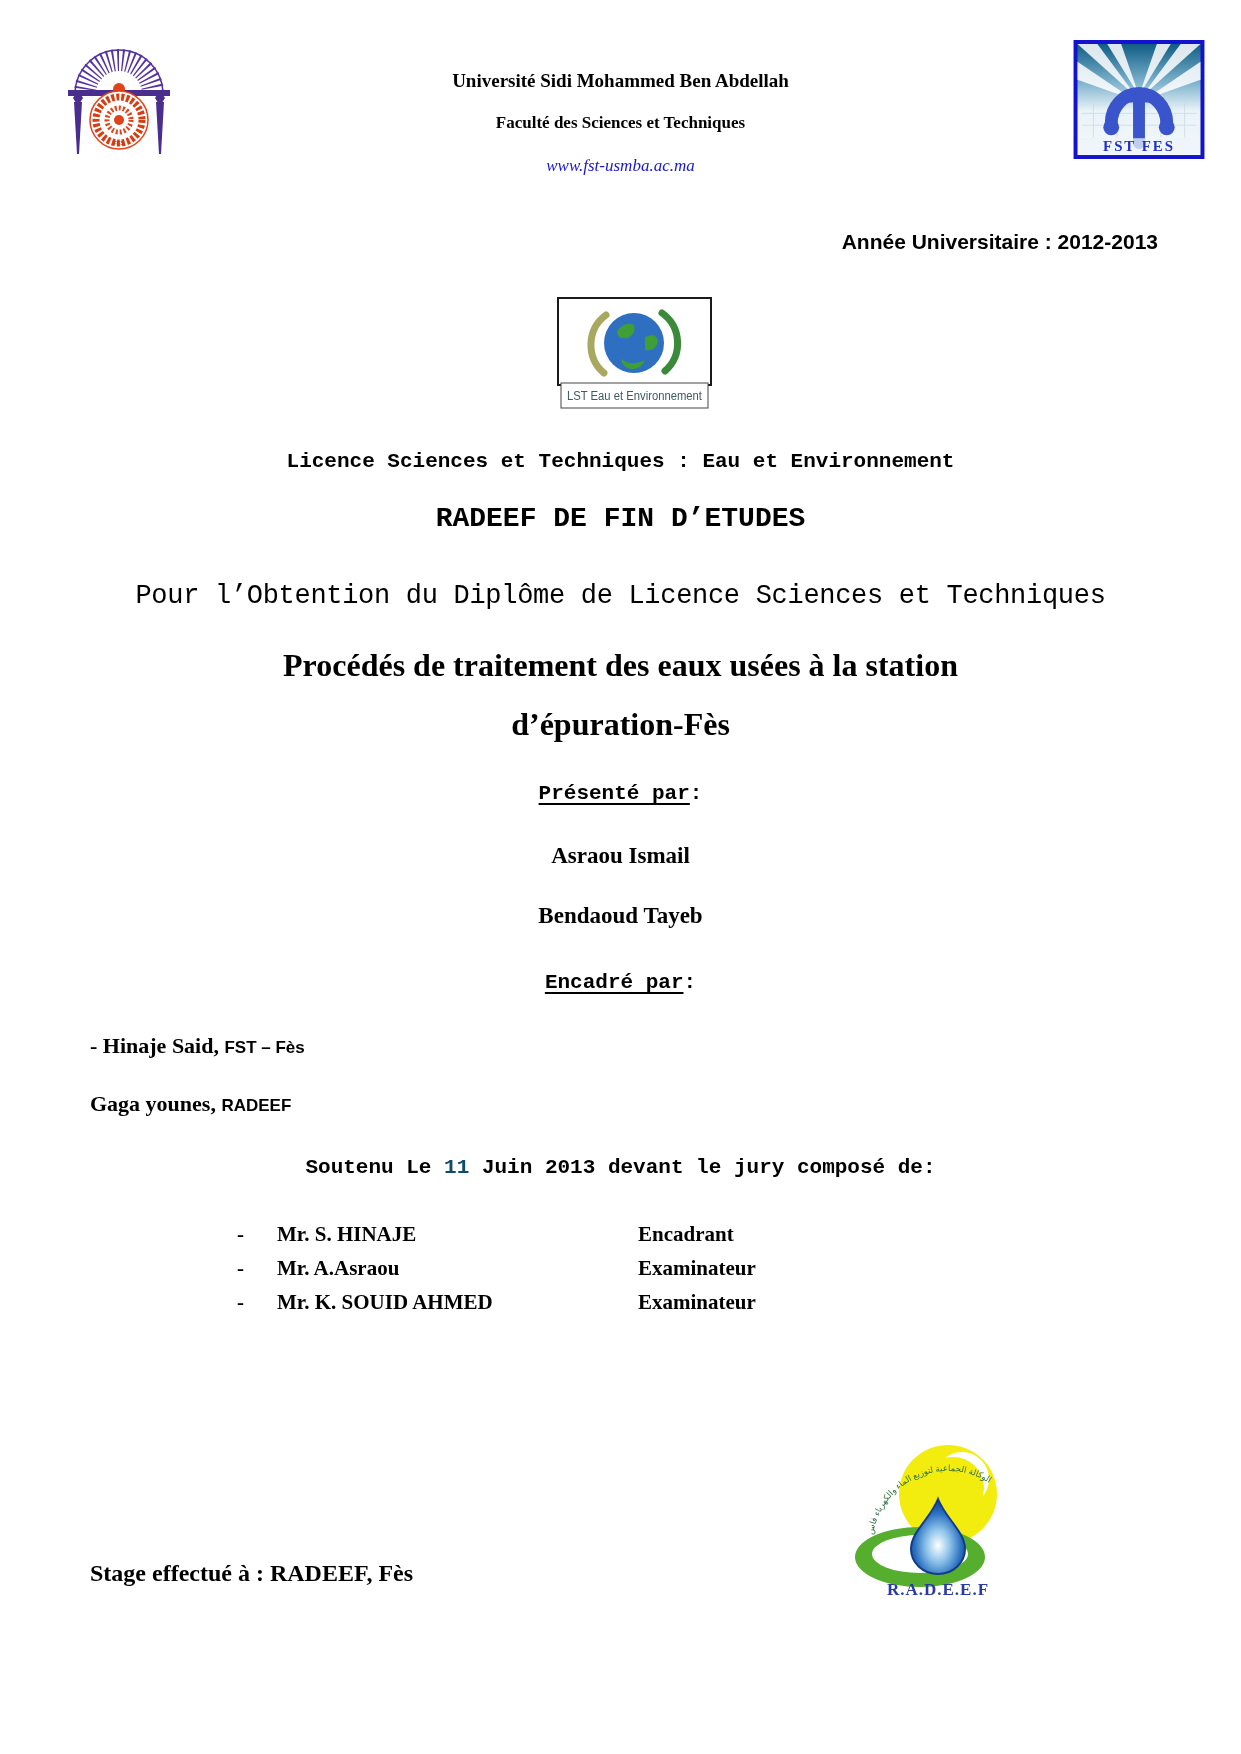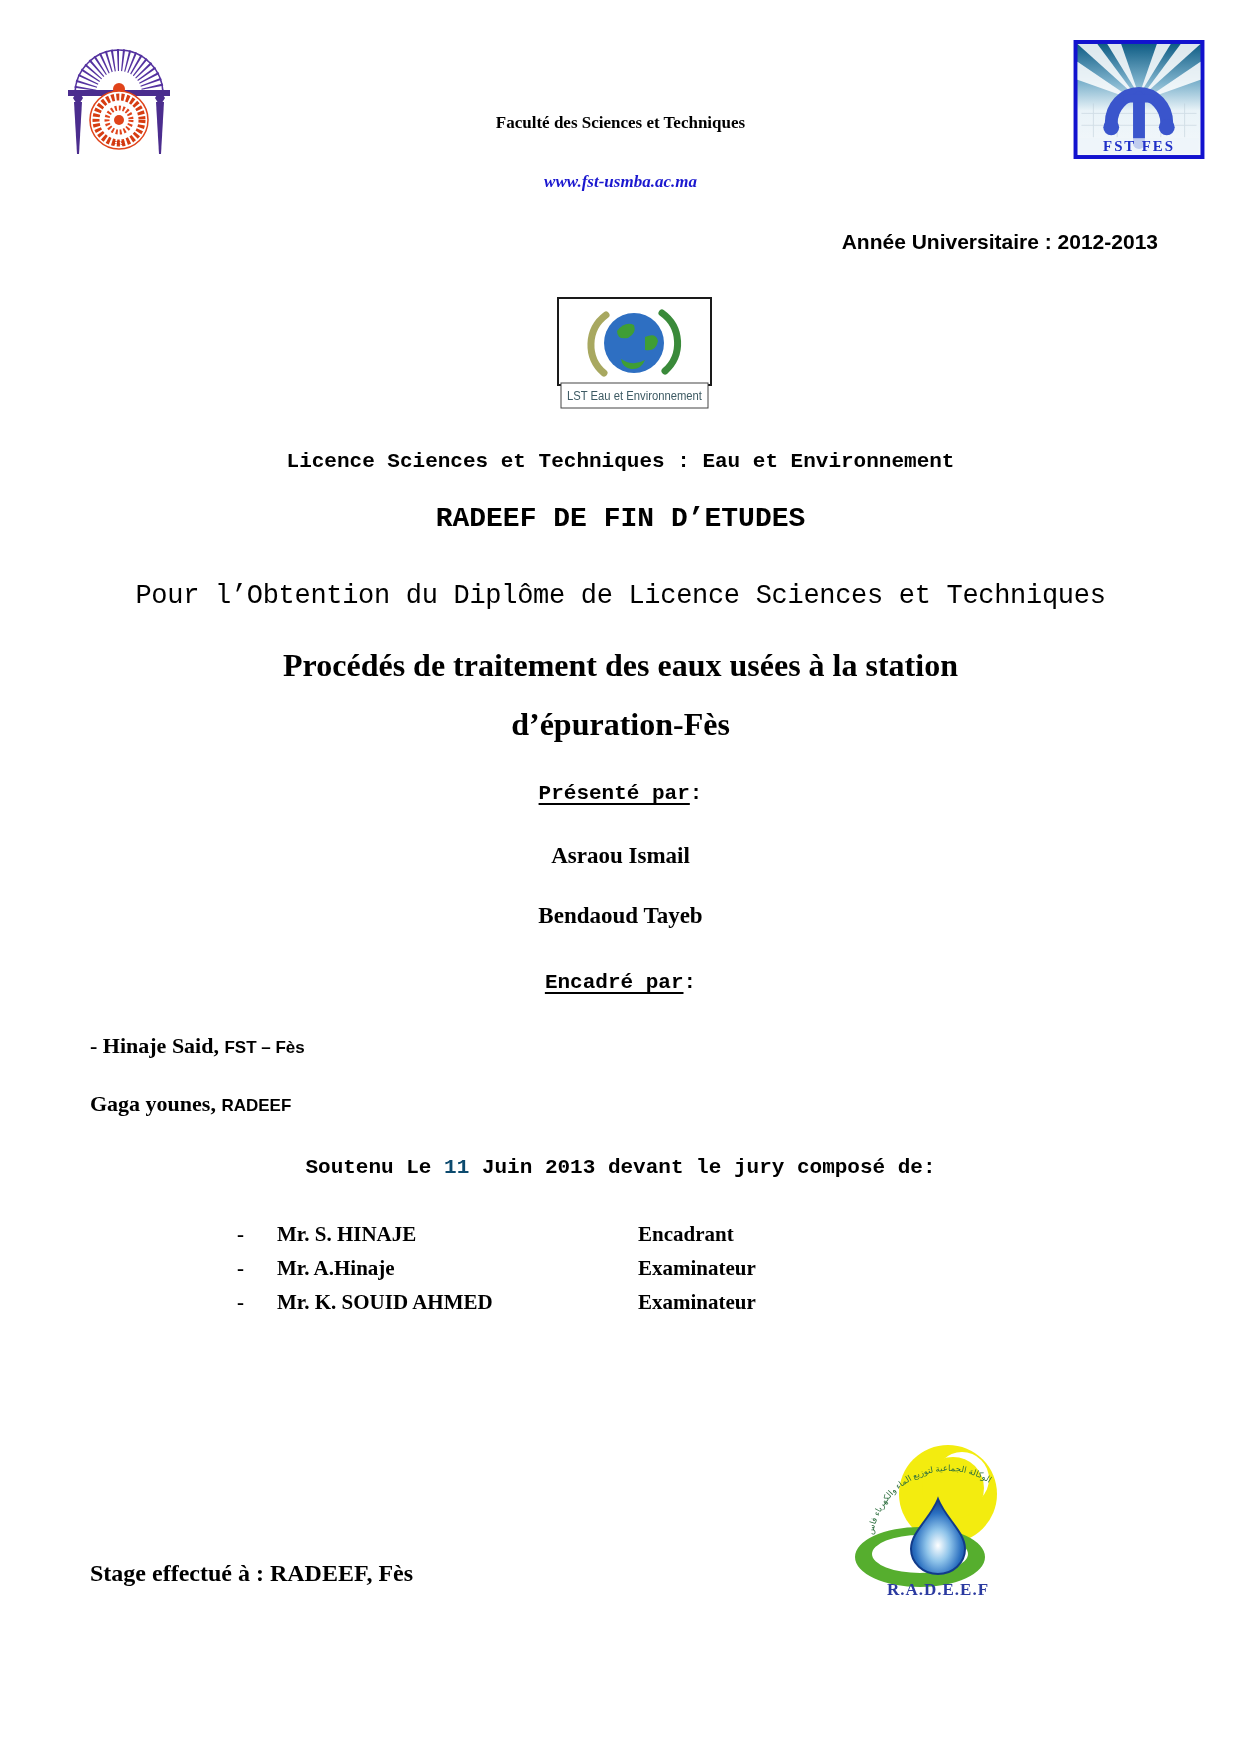--- a/index.html
+++ b/index.html
@@ -4,21 +4,21 @@
 <style>
   html,body{margin:0;padding:0;background:#ffffff;}
   .page{position:relative;width:1241px;height:1754px;background:#ffffff;overflow:hidden;
         font-family:"Liberation Sans",sans-serif;color:#000;}
   .abs{position:absolute;}
   .ctr{left:0;right:0;text-align:center;font-family:Liberation Mono, monospace;}
 
   
   .university{top:70px;font-family:"Liberation Serif",serif;font-weight:bold;font-size:19px;}
   .faculty{top:113px;font-family:"Liberation Serif",serif;font-weight:bold;font-size:17px;}
-  .weblink{top:172px;font-family:"Liberation Serif",serif;font-weight:bold;font-style:italic;
+  .weblink{top:156px;font-family:"Liberation Serif",serif;font-weight:normal;font-style:italic;
            font-size:17px;color:#1b18cf;text-decoration:none;display:block;}
   .annee{top:230px;left:0;right:83px;text-align:right;font-weight:bold;font-size:21px;padding-left:16px;}
 
   
   .emblem{left:62px;top:42px;width:115px;height:122px;}
   .fstlogo{left:1073px;top:40px;width:132px;height:119px;}
   .lstbox{left:557px;top:297px;width:155px;height:89px;border:2px solid #1a1a1a;
           box-sizing:border-box;background:#fff;}
   .radeef{left:845px;top:1437px;width:180px;height:168px;}
 
@@ -67,20 +67,21 @@
     <polygon points="12,60 20,60 17,112 15,112" fill="#4b2d8e"></polygon>
     <polygon points="94,60 102,60 99,112 97,112" fill="#4b2d8e"></polygon>
     <circle cx="57" cy="47" r="6" fill="#e0431a"></circle>
     <circle cx="57" cy="78" r="29" fill="#ffffff" stroke="#e0431a" stroke-width="1.5"></circle>
     <circle cx="57" cy="78" r="23" fill="none" stroke="#d63d12" stroke-width="7" stroke-dasharray="3,2"></circle>
     <circle cx="57" cy="78" r="12" fill="none" stroke="#e0431a" stroke-width="5" stroke-dasharray="2,2"></circle>
     <circle cx="57" cy="78" r="5" fill="#e0431a"></circle>
     <text x="57" y="103" text-anchor="middle" font-size="6" font-weight="bold" fill="#cc3310">FES</text>
   </svg>
 
+  <div class="abs ctr university">Université Sidi Mohammed Ben Abdellah</div>
   <div class="abs ctr faculty">Faculté des Sciences et Techniques</div>
   <a href="#" class="abs ctr weblink">www.fst-usmba.ac.ma</a>
 
   <svg class="abs fstlogo" viewBox="0 0 132 120">
     <defs>
       <linearGradient id="fstbg" x1="0" y1="0" x2="0" y2="1">
         <stop offset="0" stop-color="#0f5d85"></stop>
           <stop offset="0.35" stop-color="#7fb3cd"></stop>
         <stop offset="0.6" stop-color="#e9f3f8"></stop>
           <stop offset="1" stop-color="#f4f8fb"></stop>
@@ -145,21 +146,21 @@
   <div class="abs advisor advisor1"><span>- Hinaje Said, </span><span class="affil">FST – Fès</span></div>
   <div class="abs advisor advisor2"><span>Gaga younes, </span><span class="affil">RADEEF</span></div>
 
   <div class="abs ctr soutenu"><span>Soutenu Le </span><span class="date">11</span><span> Juin 2013 devant le jury composé de:</span></div>
 
   <div class="abs jury-row jury-dash jr1">-</div>
   <div class="abs jury-row jury-name jr1">Mr. S. HINAJE</div>
   <div class="abs jury-row jury-role jr1">Encadrant</div>
 
   <div class="abs jury-row jury-dash jr2">-</div>
-  <div class="abs jury-row jury-name jr2">Mr. A.Hinaje</div>
+  <div class="abs jury-row jury-name jr2">Mr. A.Asraou</div>
   <div class="abs jury-row jury-role jr2">Examinateur</div>
 
   <div class="abs jury-row jury-dash jr3">-</div>
   <div class="abs jury-row jury-name jr3">Mr. K. SOUID AHMED</div>
   <div class="abs jury-row jury-role jr3">Examinateur</div>
 
   <svg class="abs radeef" viewBox="0 0 180 168">
     <defs>
       <radialGradient id="dropg" cx="0.5" cy="0.62" r="0.62">
         <stop offset="0" stop-color="#ffffff"></stop>

